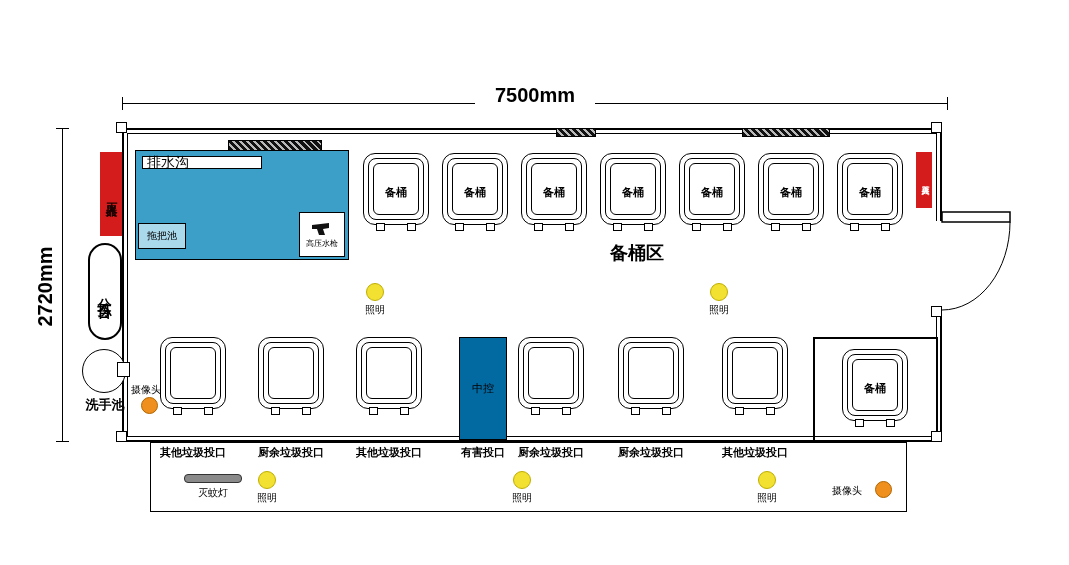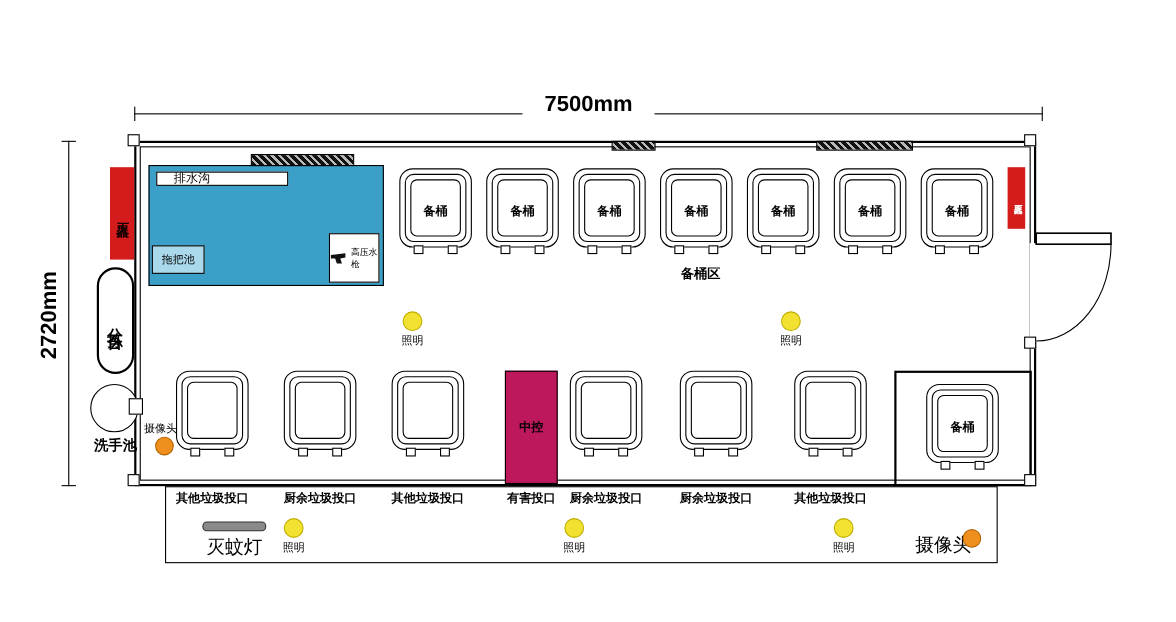--- a/index.html
+++ b/index.html
@@ -12,44 +12,44 @@
   .dim-label{position:absolute;font-size:20px;font-weight:bold;text-align:center;background:#fff}
   .dim-label.vert{transform:rotate(-90deg);transform-origin:center}
   .wall-outer{position:absolute;border:2px solid #000}
   .wall-inner{position:absolute;border:1px solid #000}
   .col{position:absolute;width:11px;height:11px;background:#fff;border:1.5px solid #000;z-index:5}
   .vent{position:absolute;border:1px solid #000;background:repeating-linear-gradient(45deg,#111 0 3px,#b9b9b9 3px 5px);z-index:4}
   .fire{position:absolute;background:var(--fire-red,#d41c1c);display:flex;align-items:center;justify-content:center;writing-mode:vertical-rl;font-weight:bold;z-index:4}
   .fire.left{font-size:12px;color:#1a0000;letter-spacing:1px}
   .fire.right{font-size:8px;color:#fff}
   .cleaning{position:absolute;background:var(--cleaning-area,#3b9fc7);border:1.5px solid #000;z-index:2}
-  .drain{position:absolute;left:6px;top:5px;width:120px;height:13px;background:#fff;border:1px solid #000;font-size:11px;line-height:11px;padding-left:15px}
+  .drain{position:absolute;left:6px;top:5px;width:120px;height:13px;background:#fff;border:1px solid #000;font-size:14px;line-height:11px;padding-left:4px}
   .clean-title{position:absolute;left:20px;top:38px;width:130px;text-align:center;font-size:16px;font-weight:bold}
   .mop{position:absolute;left:2px;bottom:10px;width:48px;height:26px;background:var(--mop-pool,#aad9ec);border:1px solid #000;display:flex;align-items:center;justify-content:center;font-size:10px}
-  .gun{position:absolute;right:3px;bottom:2px;width:46px;height:45px;background:#fff;border:1px solid #000;display:flex;align-items:center;justify-content:center;gap:2px}
+  .gun{position:absolute;right:3px;bottom:2px;width:46px;height:45px;background:#fff;border:1px solid #000;display:flex;flex-direction:column;align-items:center;justify-content:center;gap:2px}
   .gun-label{font-size:8px}
   .area-label{position:absolute;text-align:center;font-weight:bold;z-index:3}
   .bin{position:absolute;width:66px;height:78px;z-index:3}
   .bin-outer{position:absolute;left:0;right:0;top:0;bottom:6px;border:1.5px solid #000;border-radius:12px;background:#fff}
   .bin-mid{position:absolute;left:5px;right:5px;top:5px;bottom:11px;border:1px solid #000;border-radius:8px}
   .bin-inner{position:absolute;left:10px;right:10px;top:10px;bottom:16px;border:1px solid #000;border-radius:6px}
   .bin-foot{position:absolute;bottom:0;width:9px;height:8px;background:#fff;border:1px solid #000}
   .bin-foot.f1{left:13px}.bin-foot.f2{right:13px}
   .bin-label{position:absolute;left:50%;top:50%;transform:translate(-50%,-50%);background:#fff;padding:0 2px;font-size:11px;font-weight:bold;white-space:nowrap}
   .dot{position:absolute;border-radius:50%;z-index:4}
   .dot-y{background:var(--light-yellow,#f2e130);border:1px solid #bfae00}
   .dot-o{background:var(--camera-orange,#ef8f1e);border:1px solid #b06500}
   .small-label{position:absolute;font-size:10px;white-space:nowrap;z-index:4}
   .centered{transform:translateX(-50%)}
   .inlet-label{position:absolute;transform:translateX(-50%);font-size:11px;font-weight:bold;white-space:nowrap;z-index:6}
-  .control{position:absolute;border:1.5px solid #000;background:#be185d;display:flex;align-items:center;justify-content:center;font-size:11px;font-weight:bold;z-index:3}
+  .control{position:absolute;border:1.5px solid #000;background:#0369a1;display:flex;align-items:center;justify-content:center;font-size:11px;font-weight:normal;z-index:3}
   .spare-room{position:absolute;border:2px solid #000;z-index:2}
   .strip{position:absolute;border:1px solid #000}
   .mos-bar{position:absolute;background:#8a8a8a;border:1px solid #333;border-radius:4px;z-index:4}
-  .strip-label{position:absolute;font-size:17px;white-space:nowrap;z-index:4}
+  .strip-label{position:absolute;font-size:10px;white-space:nowrap;z-index:4}
   .sorting{position:absolute;border:2px solid #000;border-radius:17px;display:flex;align-items:center;justify-content:center;writing-mode:vertical-rl;font-size:14px;font-weight:bold;letter-spacing:3px;background:#fff}
   .sink-circle{position:absolute;border:1.5px solid #000;border-radius:50%;background:#fff}
   .sink-tap{position:absolute;border:1.5px solid #000;background:#fff;z-index:3}
   .sink-label{position:absolute;text-align:center;font-size:13px;font-weight:bold}
   .door-gap{position:absolute;background:#fff;z-index:5}
   .door-svg{position:absolute;z-index:6}
 </style>
 </head>
 <body>
 
@@ -91,21 +91,21 @@
     <div class="drain">排水沟</div>
     <div class="mop">拖把池</div>
     <div class="gun">
       <svg width="22" height="15" viewBox="0 0 22 15">
         <path d="M1 4 L18 2 L18 7 L12 8 L14 14 L8 14 L6 8 L1 8 Z" fill="#111"></path>
       </svg>
       <div class="gun-label">高压水枪</div>
     </div>
   </div>
 
-  <div class="area-label" style="left:597px;top:241px;width:80px;font-size:12px">备桶区</div>
+  <div class="area-label" style="left:597px;top:241px;width:80px;font-size:18px">备桶区</div>
 
   <div class="small-label" style="left:131px;top:383px">摄像头</div>
   <div class="dot dot-o" style="left:141px;top:397px;width:17px;height:17px"></div>
 
   <div class="control" style="left:459px;top:337px;width:48px;height:103px">中控</div>
 
   <div class="spare-room" style="left:813px;top:337px;width:125px;height:105px"></div>
 
   <div class="strip" style="left:150px;top:442px;width:757px;height:70px"></div>
   <div class="mos-bar" style="left:184px;top:474px;width:58px;height:9px"></div>

